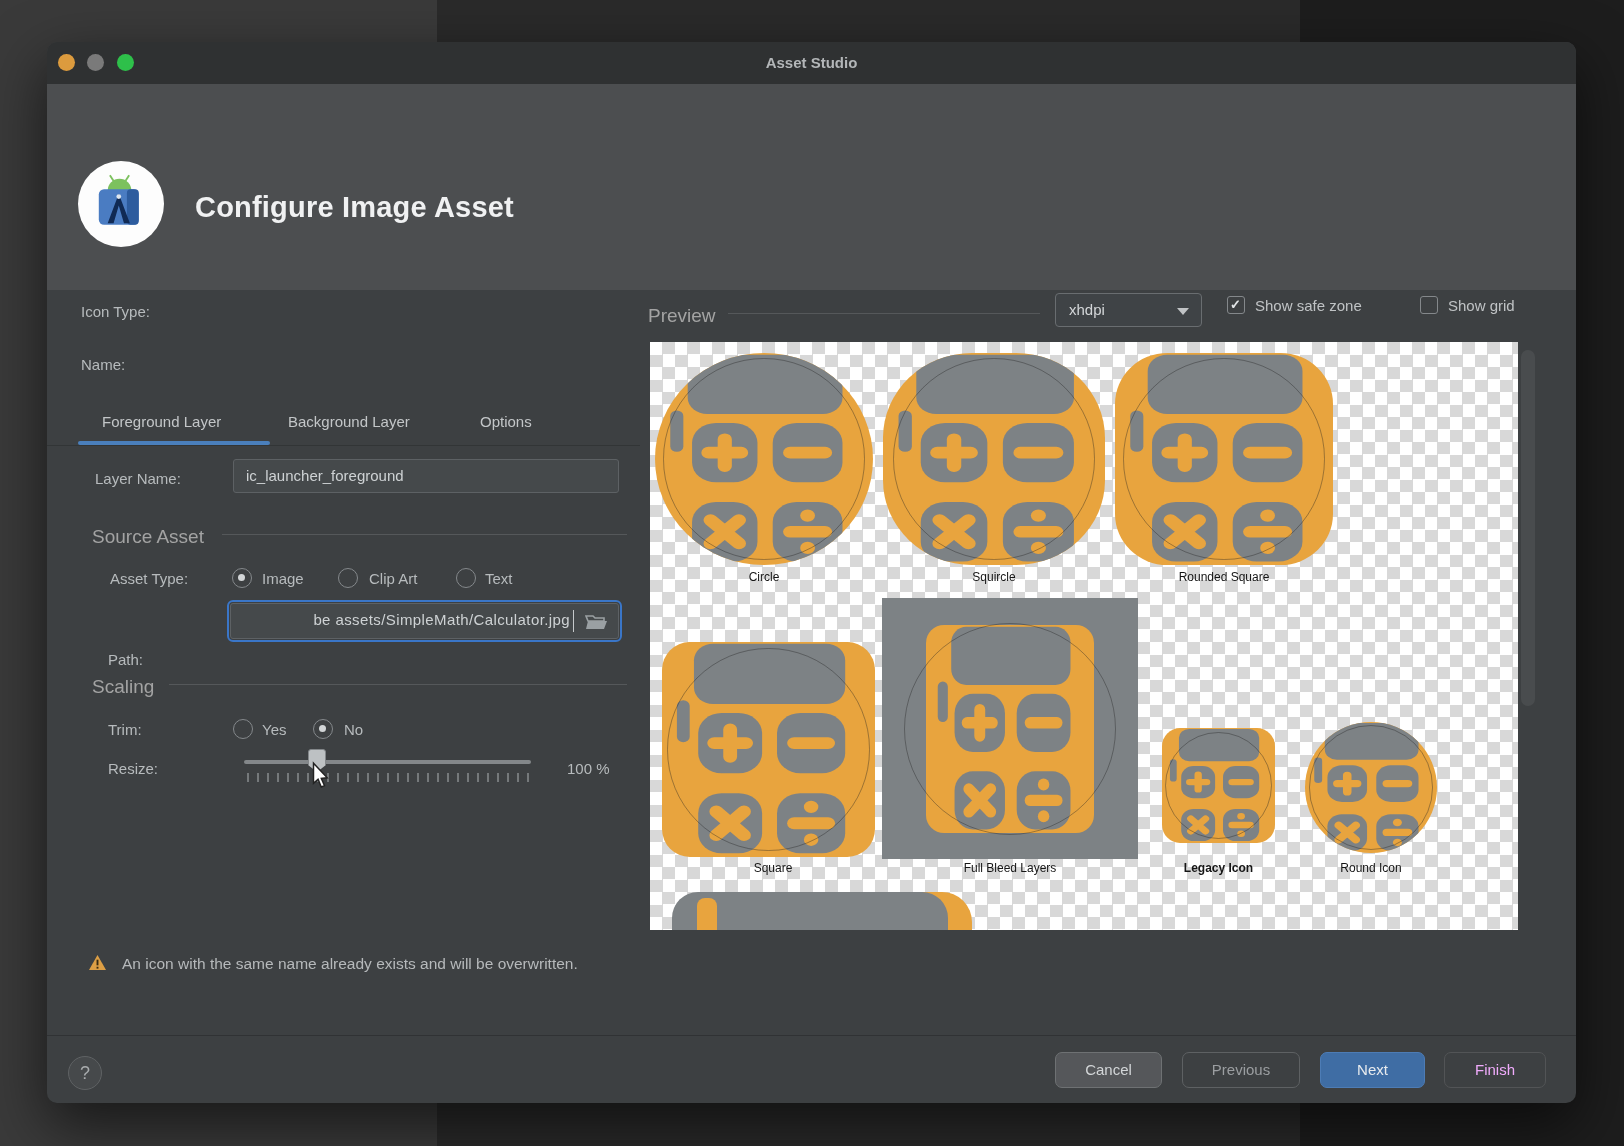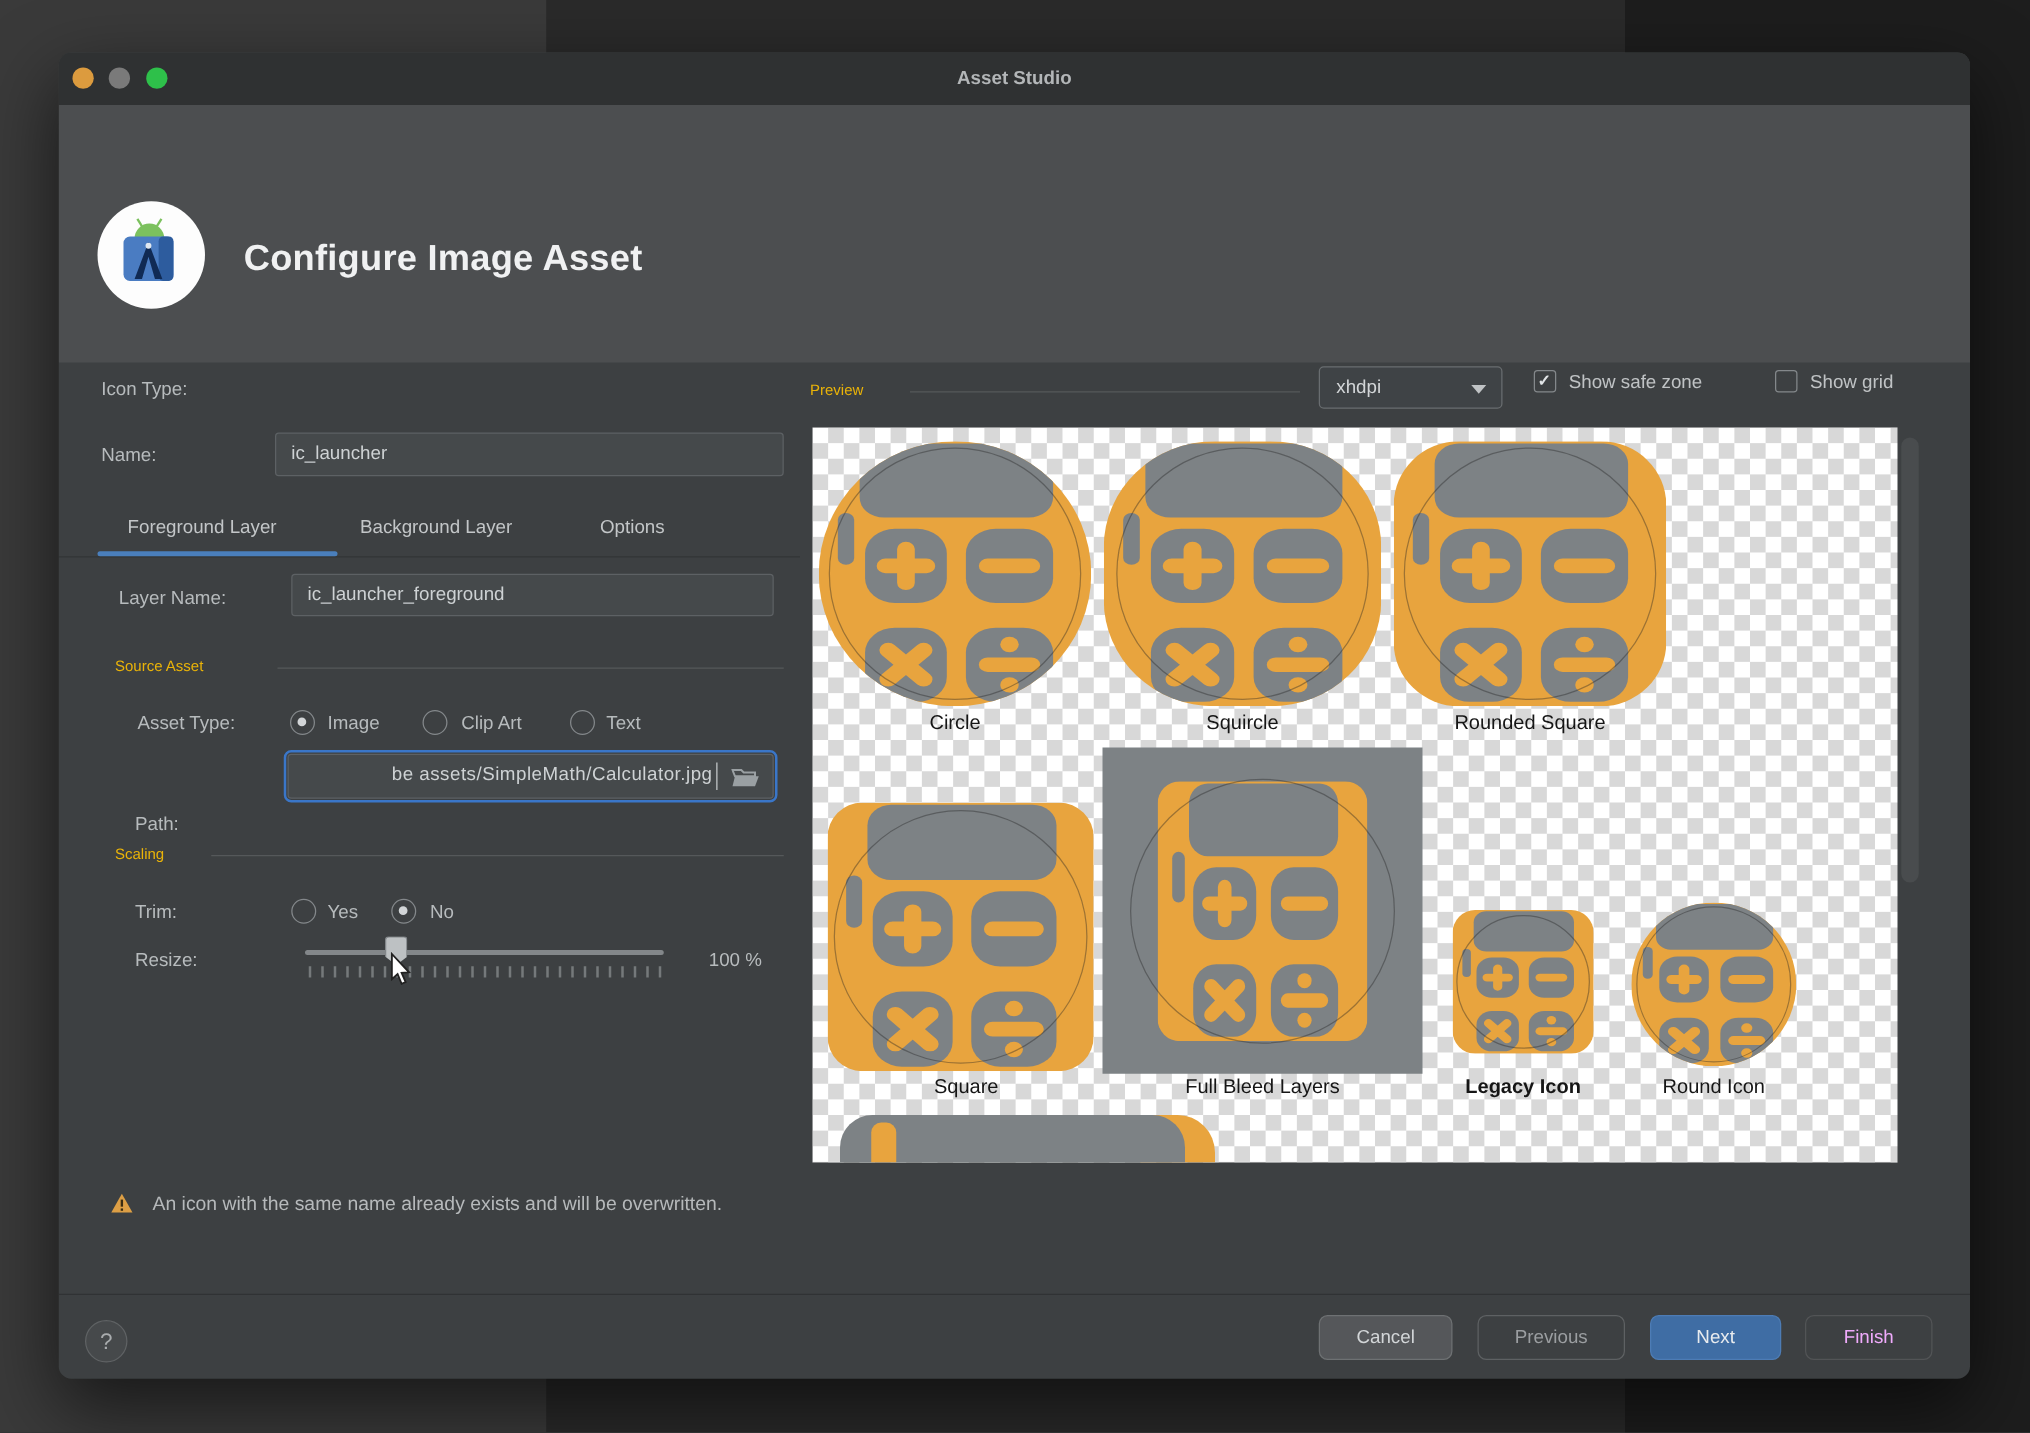--- a/index.html
+++ b/index.html
@@ -16,32 +16,32 @@
   .header-title { position:absolute; left:148px; top:107px; font-size:29px; font-weight:bold; letter-spacing:.2px; color:#f0f1f2; }
   .row-label { position:absolute; font-size:15px; color:#b7bbbd; }
   .combo { position:absolute; background:#3f4346; border:1px solid #696d70; border-radius:4px; color:#d3d6d8; font-size:15px; }
   .combo .val { position:absolute; left:13px; top:7px; }
   .combo .arr { position:absolute; right:12px; top:14px; width:0; height:0; border-left:6px solid transparent; border-right:6px solid transparent; border-top:7px solid #c0c3c5; }
   .tinput { position:absolute; background:#45494b; border:1px solid #5d6164; border-radius:3px; color:#ced2d4; font-size:15px; }
   .tinput .val { position:absolute; left:12px; top:7px; white-space:nowrap; }
   .tabs-line { position:absolute; left:0px; top:403px; width:593px; height:1px; background:#323536; }
   .tab { position:absolute; top:371px; font-size:15px; color:#c3c6c8; }
   .tab-underline { position:absolute; left:31px; top:399px; width:192px; height:4px; background:#4a7fbc; border-radius:2px; }
-  .sect-label { position:absolute; font-size:12px; color:#eab308;text-align:center; }
+  .sect-label { position:absolute; font-size:19px; color:#a3a3a3;text-align:center; }
   .sect-rule { position:absolute; height:1px; background:#55585a; }
   .radio { position:absolute; width:20px; height:20px; border-radius:50%; border:1.5px solid #84888b; }
   .radio.sel::after { content:""; position:absolute; left:5px; top:5px; width:7px; height:7px; border-radius:50%; background:#d2d5d7; }
   .cb { position:absolute; width:18px; height:18px; border-radius:3px; border:1.5px solid #84888b; }
   .cb.checked::after { content:"✓"; position:absolute; left:2px; top:0px; color:#e2e5e7; font-size:13px; font-weight:bold; }
   .checker { position:absolute; left:603px; top:300px; width:868px; height:588px;
     background:repeating-conic-gradient(#d8d8d8 0% 25%, #ffffff 0% 50%); background-size:25px 25px; overflow:hidden; }
   .icon-wrap { position:absolute; overflow:hidden; }
   .icon-wrap svg { position:absolute; left:0; top:0; width:100%; height:100%; }
   .safe { position:absolute; border:1.5px solid rgba(35,35,35,.38); border-radius:50%; }
-  .icon-label { position:absolute; font-size:16px; color:#161616; text-align:center; }
+  .icon-label { position:absolute; font-size:12px; color:#161616; text-align:center; }
   .slider-track { position:absolute; height:4px; background:#83878a; border-radius:2px; }
   .tick { position:absolute; width:2px; height:9px; background:#75797b; }
   .handle { position:absolute; width:18px; height:23px; background:#bdc1c3; border:1px solid #83878a; border-radius:3px;
     clip-path:polygon(0 0, 100% 0, 100% 70%, 50% 100%, 0 70%); }
   .btn { position:absolute; top:1010px; height:36px; border-radius:7px; font-size:15px; text-align:center; line-height:34px; }
   .divider { position:absolute; left:0; top:993px; width:100%; height:1px; background:#303234; }
   .help { position:absolute; left:21px; top:1014px; width:34px; height:34px; border-radius:50%; background:#46494b; border:1px solid #5f6264; color:#a9acae; font-size:18px; text-align:center; line-height:32px; }
   .warn-text { position:absolute; left:75px; top:913px; font-size:15.5px; color:#b6b9bb; }
   .scroll-thumb { position:absolute; left:1474px; top:308px; width:14px; height:356px; background:#494c4e; border-radius:7px; }
 </style>
@@ -70,23 +70,20 @@
         <path d="M47 36 L32 76 L40 76 L47 52 L54 76 L62 76 Z" fill="#102a54"></path>
         <circle cx="47" cy="40" r="3.2" fill="#dfe7f0"></circle>
       </svg>
     </div>
     <div class="header-title">Configure Image Asset</div>
   </div>
 
   <div class="row-label" style="left:34px; top:261px;">Icon Type:</div>
 
   <div class="row-label" style="left:34px; top:314px;">Name:</div>
-  <div class="tinput" style="left:173px; top:304px; width:407px; height:35px;">
-    <span class="val">ic_launcher</span>
-  </div>
 
   <div class="tabs-line"></div>
   <div class="tab" style="left:55px;">Foreground Layer</div>
   <div class="tab" style="left:241px;">Background Layer</div>
   <div class="tab" style="left:433px;">Options</div>
   <div class="tab-underline"></div>
 
   <div class="row-label" style="left:48px; top:428px;">Layer Name:</div>
   <div class="tinput" style="left:186px; top:417px; width:386px; height:34px;">
     <span class="val">ic_launcher_foreground</span>

